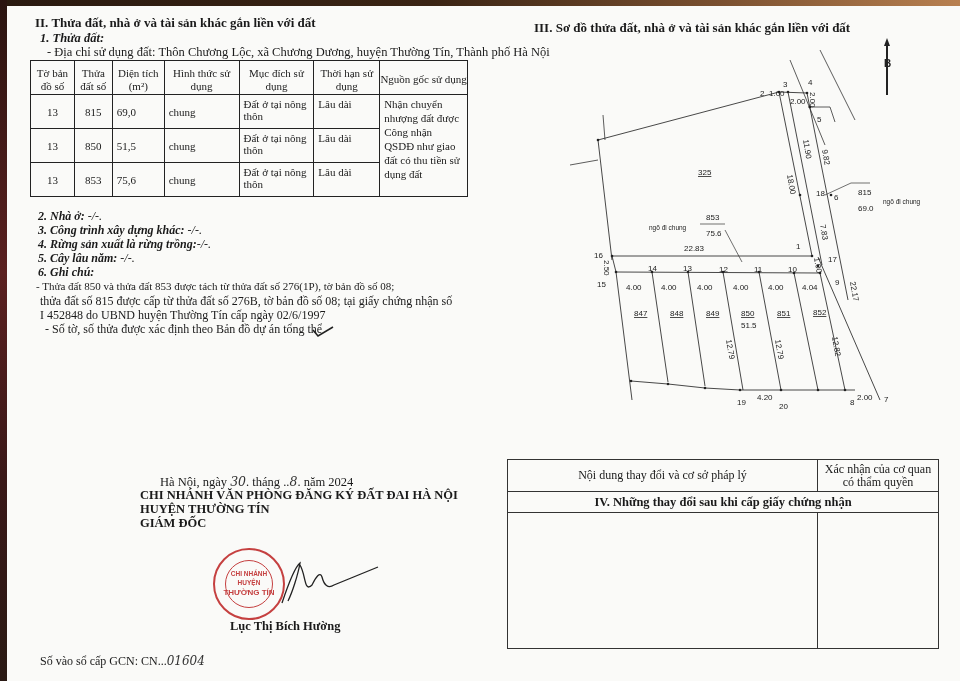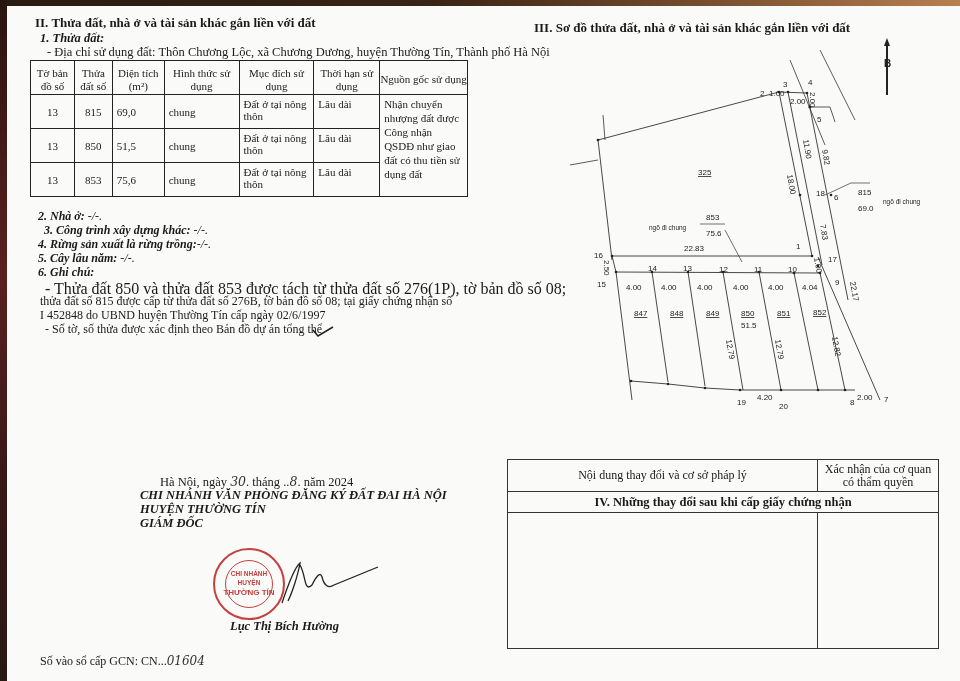--- a/index.html
+++ b/index.html
@@ -21,21 +21,21 @@
   table.land { position: absolute; left: 30px; top: 60px; width: 438px; border-collapse: collapse; font-size: 11px; }
   table.land td, table.land th { border: 1px solid #222; font-weight: normal; vertical-align: top; }
   table.land th { text-align: center; height: 34px; padding-top: 4px; line-height: 13px; vertical-align: middle; }
   table.land td { height: 34px; padding: 3px 4px; line-height: 12px; }
   table.land td.c { text-align: center; vertical-align: middle; }
   table.land td.r { text-align: left; vertical-align: middle; padding-right: 2px; }
   table.land td.l { vertical-align: middle; margin-left: 8px; }
 
   .center { position: absolute; text-align: left; white-space: nowrap; }
   .date-line { font-size: 12.5px; }
-  .org { font-weight: bold; font-size: 12.5px; font-style: italic; }
+  .org { font-weight: bold; font-size: 12.5px; }
   .hw { font-family: "DejaVu Serif", serif; font-style: italic; color: #333; }
 
   .stamp { position: absolute; left: 213px; top: 548px; width: 72px; height: 72px; border-radius: 50%;
     border: 2px solid #c54040; }
   .stamp-inner { position: absolute; left: 10px; top: 10px; width: 48px; height: 48px; border-radius: 50%; border: 1px solid #c54040; }
   .stamp-text { position: absolute; left: 0; width: 100%; text-align: center; font-family: "Liberation Sans", sans-serif; font-weight: bold; color: #c54040; }
 
   table.changes { position: absolute; left: 507px; top: 459px; width: 432px; border-collapse: collapse; font-size: 12px; }
   table.changes td { border: 1px solid #333; }
   table.changes .h { text-align: center; font-weight: bold; font-size: 12.5px; height: 21px; }
@@ -88,25 +88,25 @@
     <td class="c">853</td>
     <td class="r">75,6</td>
     <td class="l">chung</td>
     <td>Đất ở tại nông thôn</td>
     <td>Lâu dài</td>
   </tr>
 </tbody>
   </table>
 
 <div class="item" style="left:38px;top:209px;"><b>2. Nhà ở:</b><span class="v"> -/-.</span></div>
-<div class="item" style="left:44px;top:223px;"><b>3. Công trình xây dựng khác:</b><span class="v"> -/-.</span></div>
+<div class="item" style="left:38px;top:223px;"><b>3. Công trình xây dựng khác:</b><span class="v"> -/-.</span></div>
 <div class="item" style="left:38px;top:237px;"><b>4. Rừng sản xuất là rừng trồng:</b><span class="v">-/-.</span></div>
 <div class="item" style="left:38px;top:251px;"><b>5. Cây lâu năm:</b><span class="v"> -/-.</span></div>
 <div class="item" style="left:38px;top:265px;"><b>6. Ghi chú:</b></div>
-<div class="line-text" style="left:45px;top:280px;font-size:16px;">-  Thửa đất 850 và thửa đất 853 được tách từ thửa đất số 276(1P), tờ bản đồ số 08;</div>
+<div class="line-text" style="left:36px;top:280px;font-size:11px;">-  Thửa đất 850 và thửa đất 853 được tách từ thửa đất số 276(1P), tờ bản đồ số 08;</div>
 <div class="line-text" style="left:40px;top:294px;font-size:12px;">thửa đất số 815 được cấp từ thửa đất số 276B, tờ bản đồ số 08; tại giấy chứng nhận số</div>
 <div class="line-text" style="left:40px;top:308px;font-size:12px;">I 452848 do UBND huyện Thường Tín cấp ngày 02/6/1997</div>
 <div class="line-text" style="left:45px;top:322px;font-size:12px;">- Số tờ, số thửa được xác định theo Bản đồ dự án tổng thể</div>
 <svg style="position:absolute;left:312px;top:324px;" width="22" height="14">
     <path d="M1 6 L6 12 L21 3" stroke="#222" stroke-width="1.6" fill="none"></path>
   </svg>
 
 <div class="center date-line" style="left:160px;top:474px;width:350px;"><span>Hà Nội, ngày </span><span class="hw">30</span><span>. tháng ..</span><span class="hw">8</span><span>. năm 2024</span></div>
 <div class="center org" style="left:140px;top:488px;width:350px;">CHI NHÁNH VĂN PHÒNG ĐĂNG KÝ ĐẤT ĐAI HÀ NỘI</div>
 <div class="center org" style="left:140px;top:502px;width:350px;">HUYỆN THƯỜNG TÍN</div>

